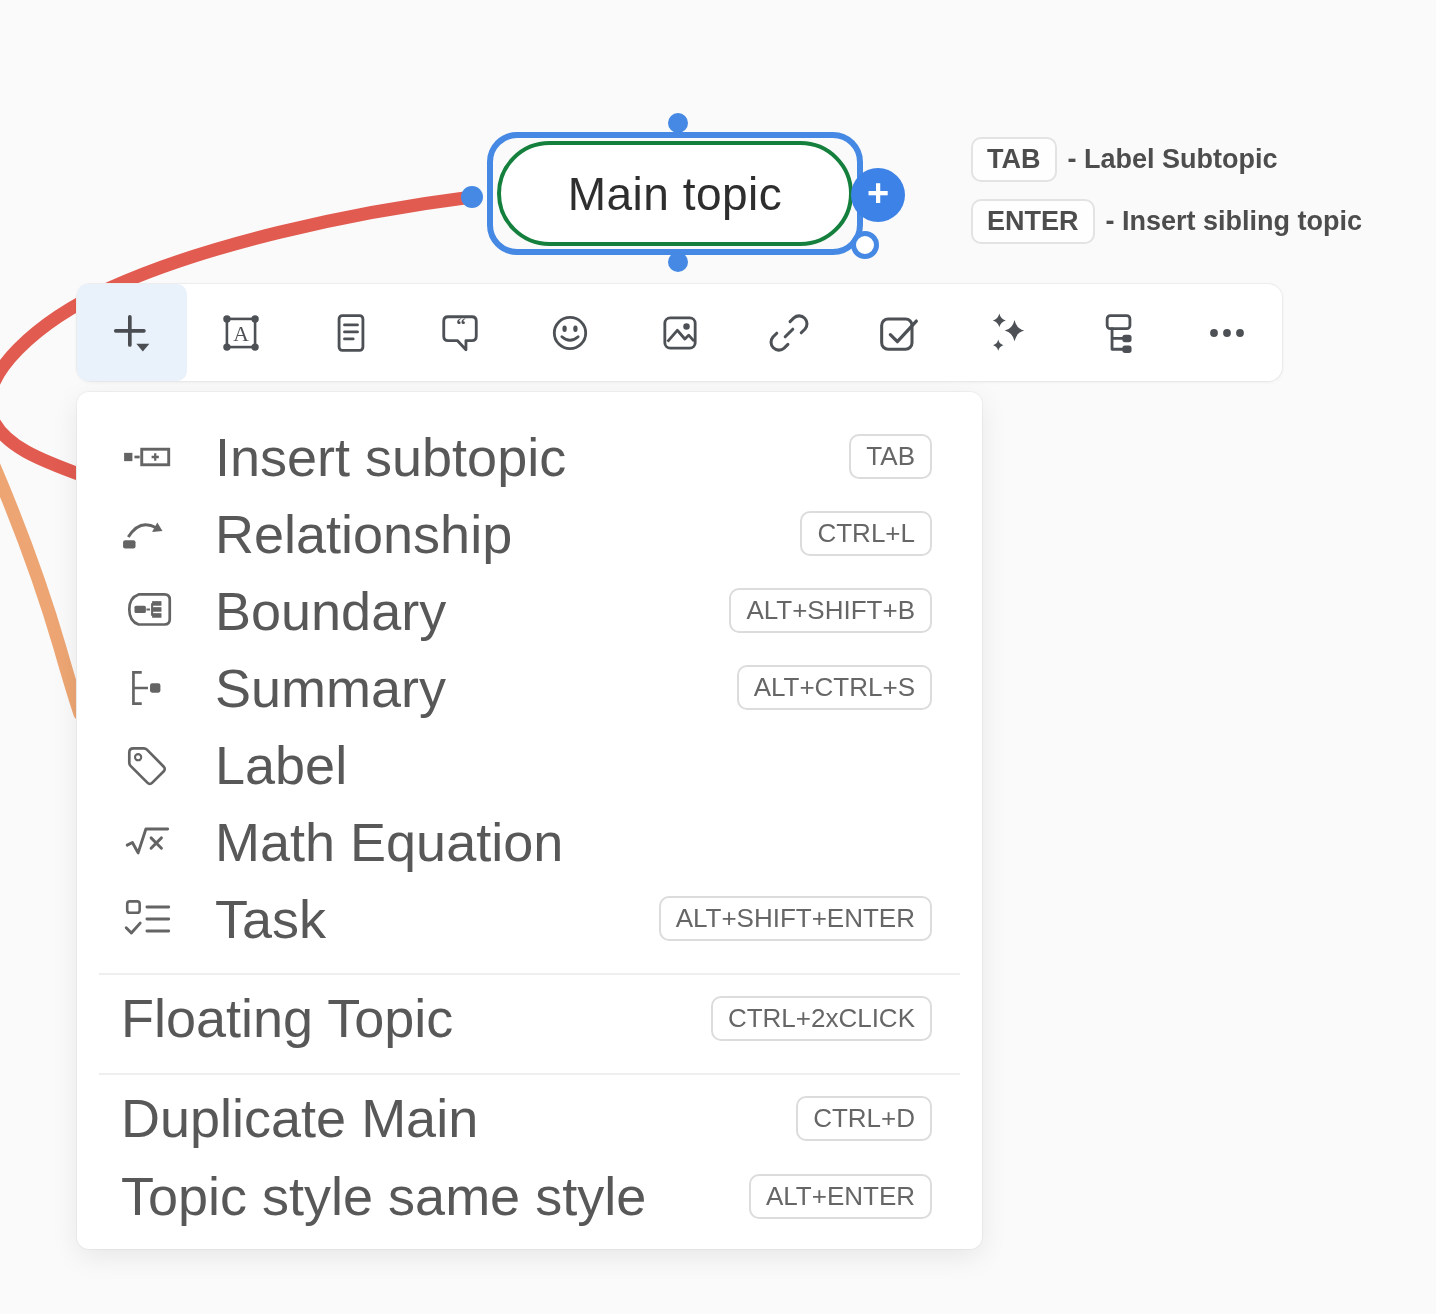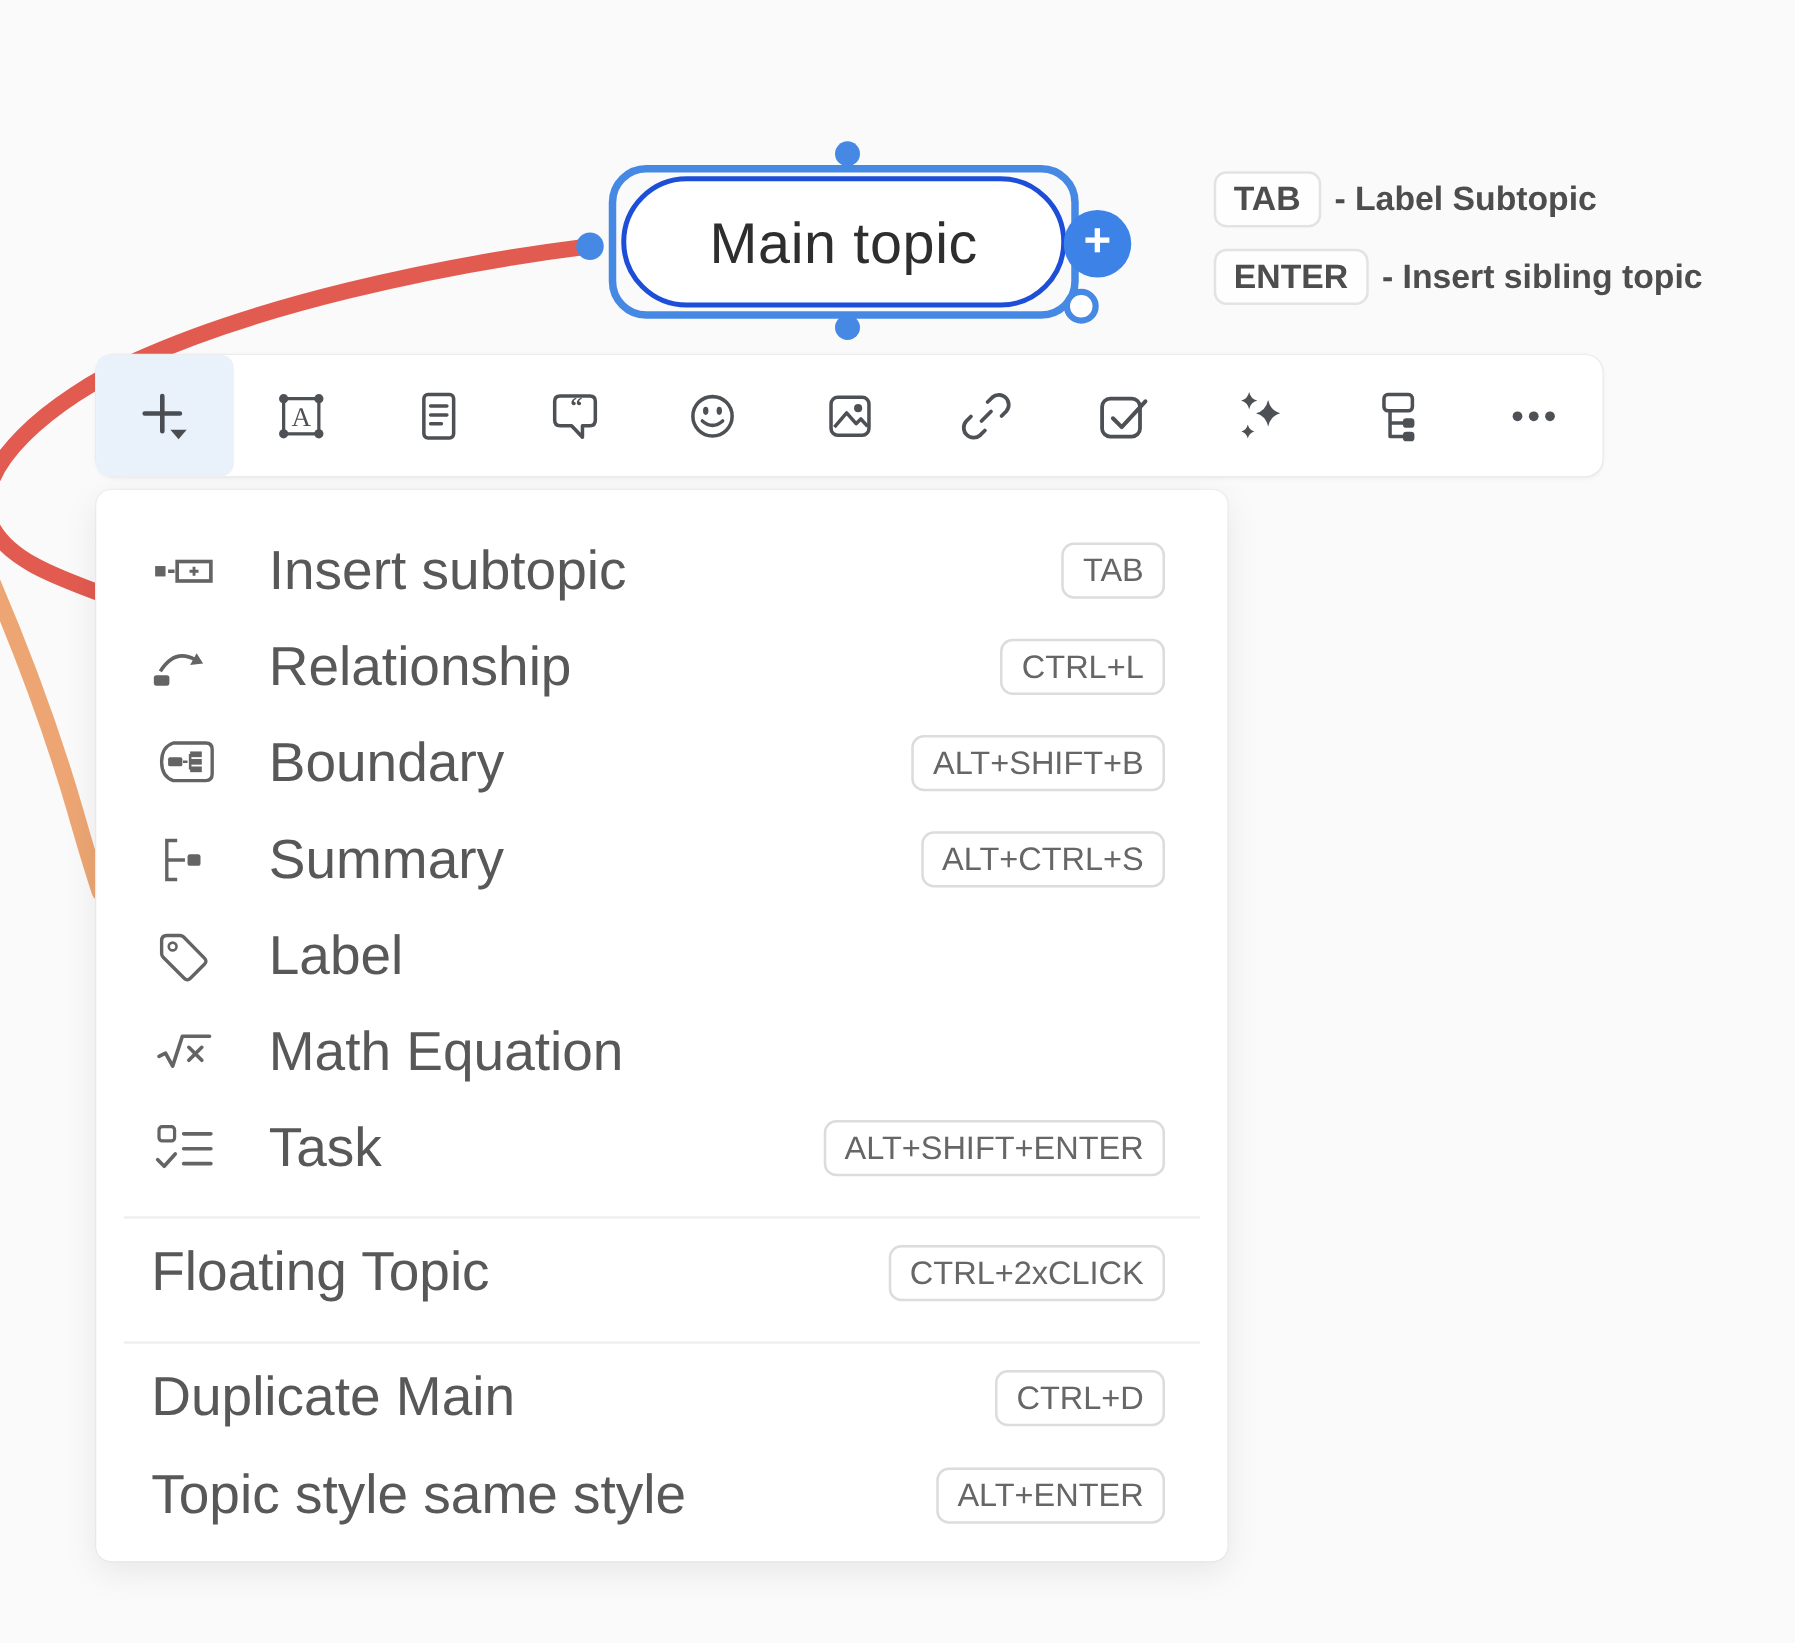--- a/index.html
+++ b/index.html
@@ -13,21 +13,21 @@
   
   svg.branches{position:absolute;left:0;top:0;z-index:0;}
 
   
   .selection{
     position:absolute;left:487px;top:132px;width:376px;height:123px;
     border:6px solid #4589e4;border-radius:30px;box-sizing:border-box;z-index:2;
   }
   .topic{
     position:absolute;left:497px;top:141px;width:356px;height:105px;
-    background:#ffffff;border:4px solid #1d4ed8;border-radius:54px;
+    background:#ffffff;border:4px solid #15803d;border-radius:54px;
     box-sizing:border-box;display:flex;align-items:center;justify-content:center;
     z-index:2;cursor:pointer;
   }
   .topic span{font-size:46px;font-weight:500;color:#2e2e2e;letter-spacing:.5px;}
   .dot{position:absolute;background:#4589e4;border-radius:50%;z-index:3;}
   .dot.top{left:668px;top:113px;width:20px;height:20px;}
   .dot.bottom{left:668px;top:252px;width:20px;height:20px;}
   .dot.left{left:461px;top:186px;width:22px;height:22px;}
   .add-btn{
     position:absolute;left:851px;top:168px;width:54px;height:54px;border-radius:50%;
@@ -71,21 +71,21 @@
     box-shadow:0 8px 28px rgba(0,0,0,.08),0 0 0 1px #f1f1f1;
     padding:26px 0 14px 0;
   }
   .mi{
     height:77px;display:flex;align-items:center;
     padding:0 50px 0 44px;cursor:pointer;
   }
   .mi.no-icon{height:78px;}
   .mi-icon{width:56px;height:48px;display:flex;align-items:center;justify-content:center;margin-right:38px;flex:none;}
   .mi-icon svg{width:56px;height:48px;display:block;}
-  .mi-label{font-size:44px;color:#585858;white-space:nowrap;}
+  .mi-label{font-size:54px;color:#585858;white-space:nowrap;}
   .mi-badge{
     margin-left:auto;border:2px solid #dcdcdc;border-radius:10px;background:#fff;
     padding:5px 15px;font-size:26px;color:#666;white-space:nowrap;flex:none;
   }
   .divider{height:2px;background:#efefef;margin:16px 22px 4px 22px;}
 </style>
 </head>
 <body>
 
 <div class="canvas">

